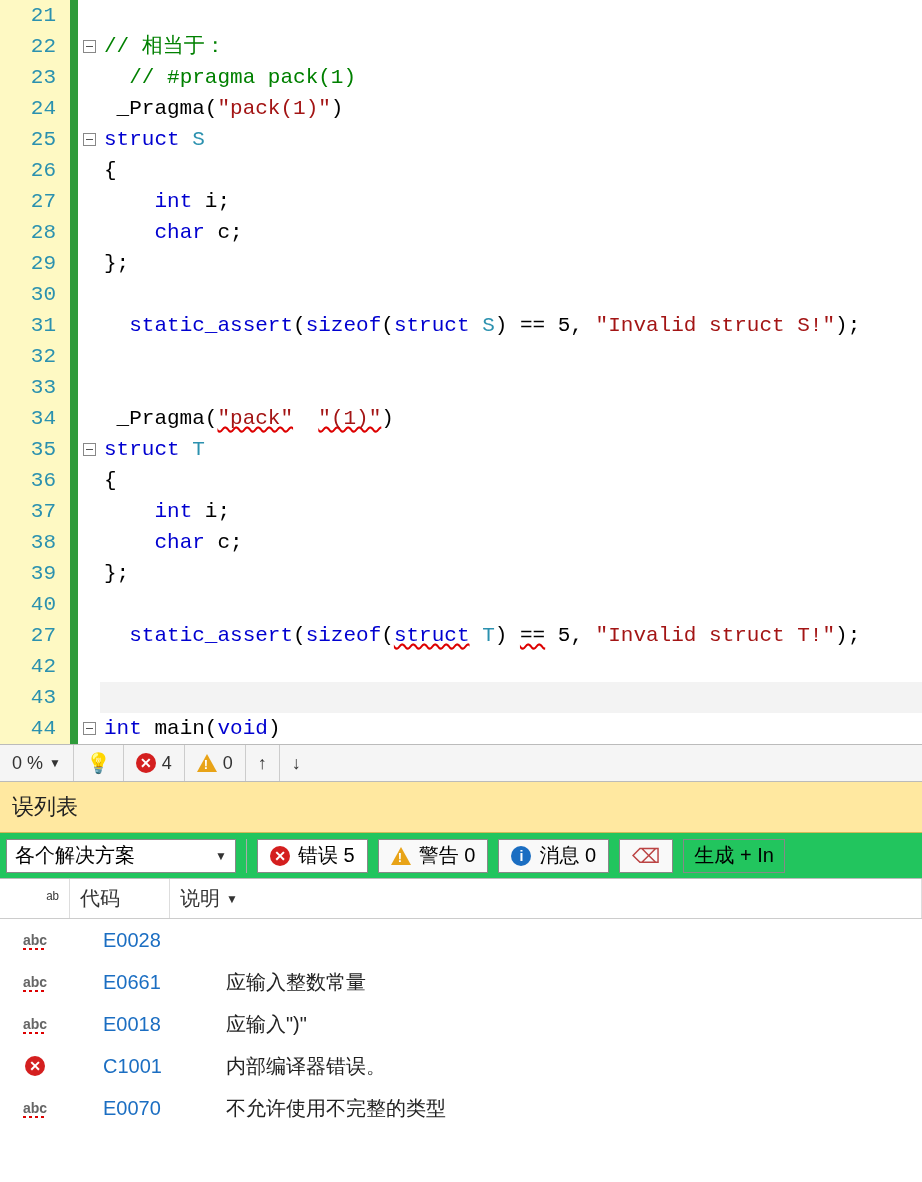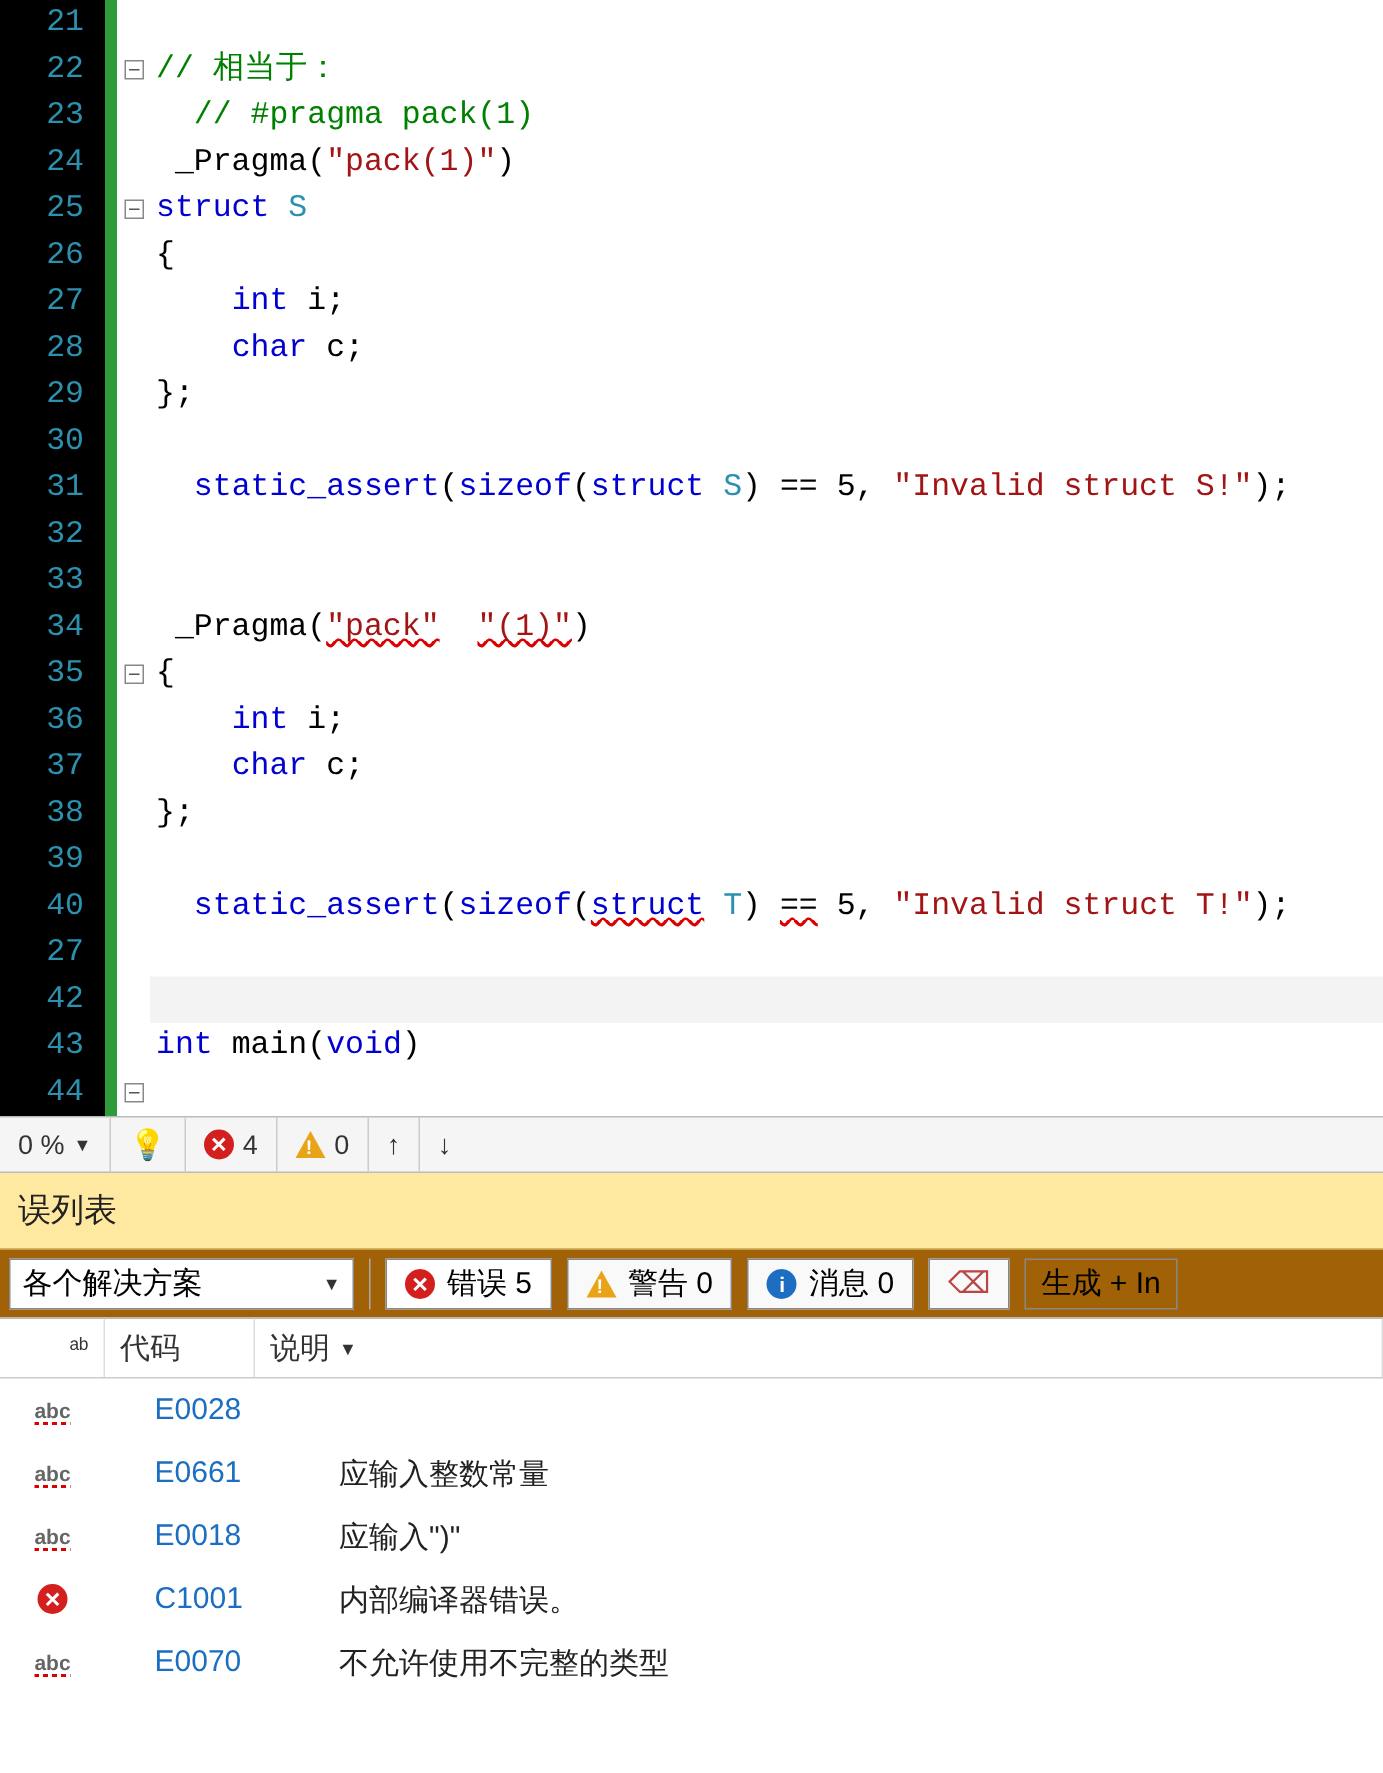--- a/index.html
+++ b/index.html
@@ -6,21 +6,21 @@
 body {
   font-family: Consolas, "Courier New", monospace;
   font-size: 20px;
   background: #fff;
   width: 922px;
   overflow: hidden;
 }
 .editor { display: flex; background: #fff; }
 .gutter {
   width: 70px;
-  background: #000000;
+  background: #fef9c3;
   text-align: right;
   padding-right: 14px;
   color: #2b91af;
   user-select: none;
   font-size: 21px;
 }
 .gutter .ln { height: 31px; line-height: 31px; }
 .change-bar { width: 8px; background: #2e9b3a; }
 .fold-col { width: 22px; background: #fff; }
 .fold-col .fc { height: 31px; display: flex; align-items: center; justify-content: center; }
@@ -60,21 +60,21 @@
   border-bottom: 18px solid #e8a317; position: relative; display: inline-block;
 }
 .warn-tri::after { content: "!"; position: absolute; left: -3px; top: 3px; font-size: 13px; font-weight: bold; color: #fff; }
 .bulb { color: #a87a00; font-size: 20px; }
 
 .panel-title {
   background: #ffe8a0; padding: 10px 12px; font-family: "Microsoft YaHei","Segoe UI",sans-serif;
   font-size: 22px; color: #222; border-bottom: 1px solid #d5b85a;
 }
 .panel-toolbar {
-  display: flex; align-items: center; height: 46px; background: #a16207;
+  display: flex; align-items: center; height: 46px; background: #22c55e;
   border-bottom: 1px solid #bbb; font-family: "Microsoft YaHei","Segoe UI",sans-serif; font-size: 20px;
   gap: 10px; padding: 0 6px; text-align: right;
 }
 .dropdown {
   display: flex; align-items: center; justify-content: space-between; width: 230px; height: 34px;
   border: 1px solid #888; background: #fff; padding: 0 8px;
 }
 .dd-arrow { font-size: 12px; color: #333; }
 .tab-btn {
   display: inline-flex; align-items: center; gap: 8px; height: 34px; padding: 0 12px;
@@ -183,20 +183,21 @@
     <div class="cl"><span class="kw">struct</span> <span class="ty">S</span></div>
     <div class="cl"><span class="pn">{</span></div>
     <div class="cl">    <span class="kw">int</span> <span class="nm">i;</span></div>
     <div class="cl">    <span class="kw">char</span> <span class="nm">c;</span></div>
     <div class="cl"><span class="pn">};</span></div>
     <div class="cl"></div>
     <div class="cl">  <span class="kw">static_assert</span><span class="pn">(</span><span class="kw">sizeof</span><span class="pn">(</span><span class="kw">struct</span> <span class="ty">S</span><span class="pn">) </span><span class="nm">== 5,</span> <span class="st">"Invalid struct S!"</span><span class="pn">);</span></div>
     <div class="cl"></div>
     <div class="cl"></div>
     <div class="cl"> <span class="fn">_Pragma</span><span class="pn">(</span><span class="st err-underline">"pack"</span>  <span class="st err-underline">"(1)"</span><span class="pn">)</span></div>
+    <div class="cl"><span class="kw">struct</span> <span class="ty">T</span></div>
     <div class="cl"><span class="pn">{</span></div>
     <div class="cl">    <span class="kw">int</span> <span class="nm">i;</span></div>
     <div class="cl">    <span class="kw">char</span> <span class="nm">c;</span></div>
     <div class="cl"><span class="pn">};</span></div>
     <div class="cl"></div>
     <div class="cl">  <span class="kw">static_assert</span><span class="pn">(</span><span class="kw">sizeof</span><span class="pn">(</span><span class="kw err-underline">struct</span> <span class="ty">T</span><span class="pn">) </span><span class="nm err-underline">==</span> <span class="nm">5,</span> <span class="st">"Invalid struct T!"</span><span class="pn">);</span></div>
     <div class="cl"></div>
     <div class="cl active"></div>
     <div class="cl"><span class="kw">int</span> <span class="fn">main</span><span class="pn">(</span><span class="kw">void</span><span class="pn">)</span></div>
   </div>

